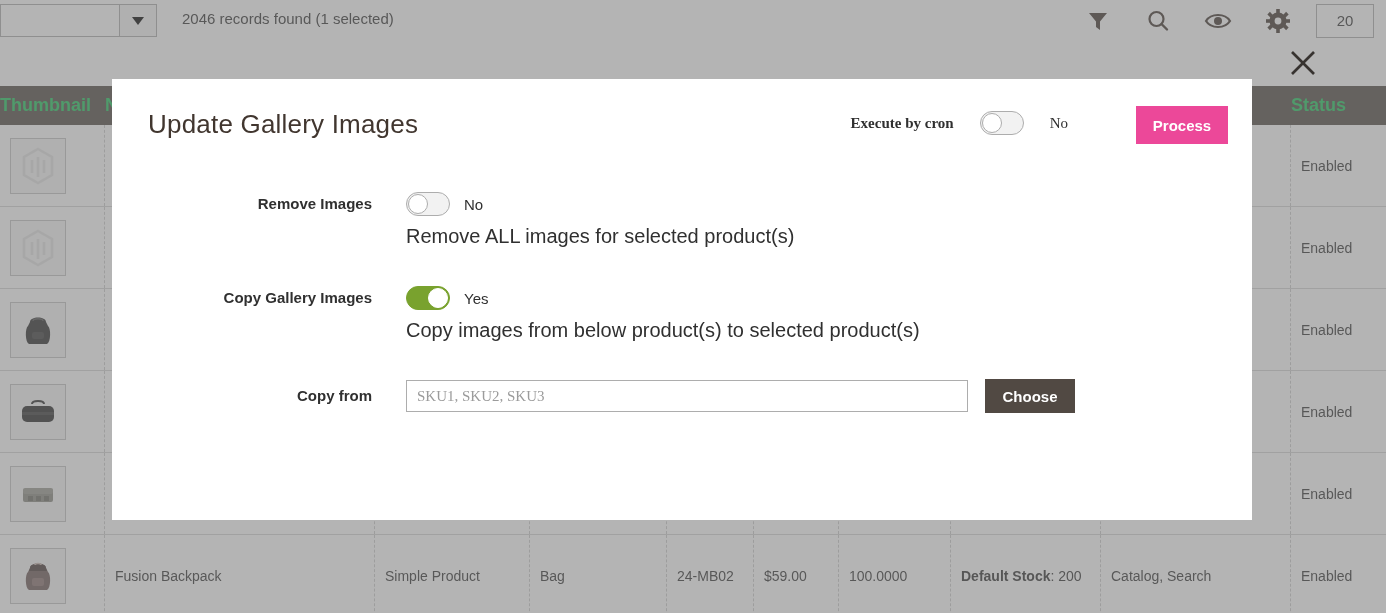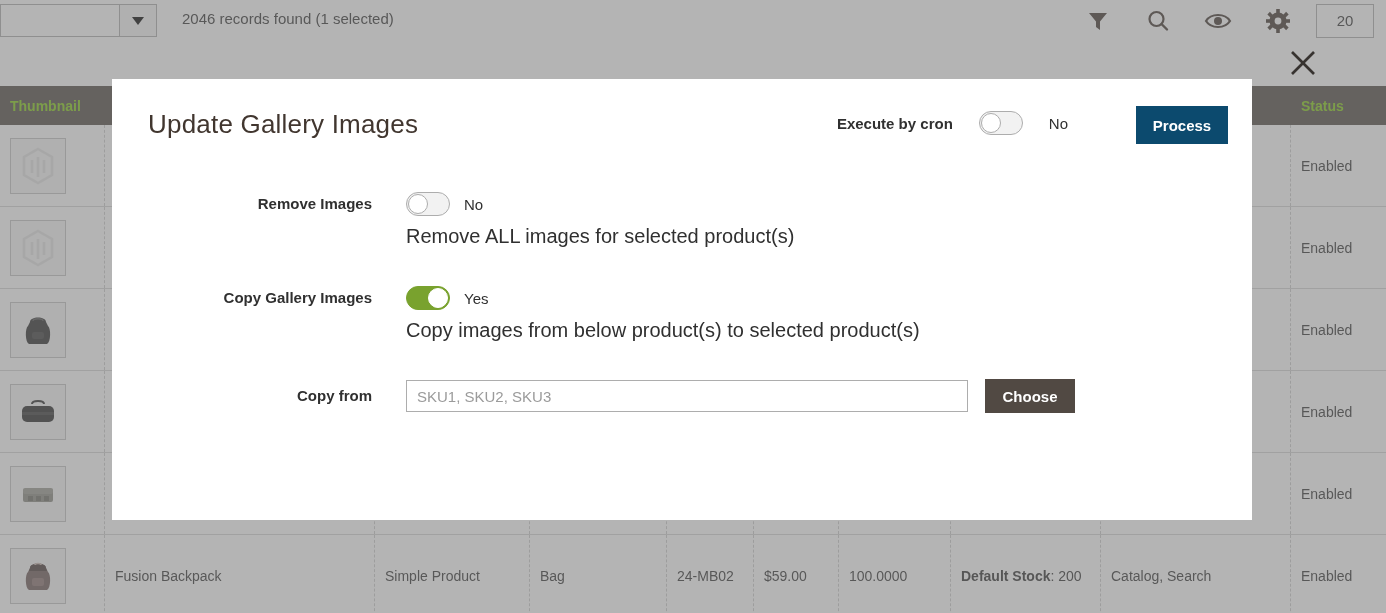--- a/index.html
+++ b/index.html
@@ -105,24 +105,24 @@
     width: 1386px;
   }
   .grid-head {
     display: flex;
     height: 39px;
     background: #514943;
   }
   .grid-head .cell {
     display: flex;
     align-items: center;
-    font-size: 14px;
+    font-size: 18px;
     font-weight: bold;
-    color: #84cc16;
-    padding-left: 10px;
+    color: #22c55e;
+    padding-left: 0;
     white-space: nowrap;
     overflow: hidden;
   }
   .grid-row {
     display: flex;
     height: 82px;
     border-bottom: 1px solid #d6d6d6;
     background: #ffffff;
   }
   .grid-row .cell {
@@ -202,36 +202,37 @@
     color: #41362f;
     letter-spacing: 0.2px;
   }
 
   .cron-group {
     position: absolute;
     right: 184px; top: 32px;
     display: flex;
     align-items: center;
     gap: 26px;
+    font-family: Liberation Serif, serif;
   }
   .cron-label {
     font-size: 15px;
     font-weight: bold;
     color: #303030;
   }
   .cron-value {
     font-size: 15px;
     color: #303030;
   }
 
   .process-btn {
     position: absolute;
     right: 24px; top: 27px;
     width: 92px; height: 38px;
-    background: #0c4a6e;
+    background: #ec4899;
     color: #ffffff;
     font-size: 15px;
     font-weight: bold;
     border: none;
     cursor: pointer;
     font-family: "Liberation Sans", sans-serif;
   }
 
   
   .toggle {
@@ -308,21 +309,21 @@
 
   .from-label { line-height: 32px; padding-left: 32px; }
 
   .sku-input {
     width: 562px; height: 32px;
     border: 1px solid #adadad;
     background: #ffffff;
     font-size: 15px;
     color: #303030;
     padding: 0 10px;
-    font-family: Liberation Sans, sans-serif;
+    font-family: Liberation Serif, serif;
     outline: none;
   }
   .sku-input::placeholder { color: #9b9b9b; }
 
   .choose-btn {
     margin-left: 17px;
     width: 90px; height: 34px;
     background: #514943;
     color: #ffffff;
     font-size: 15px;

